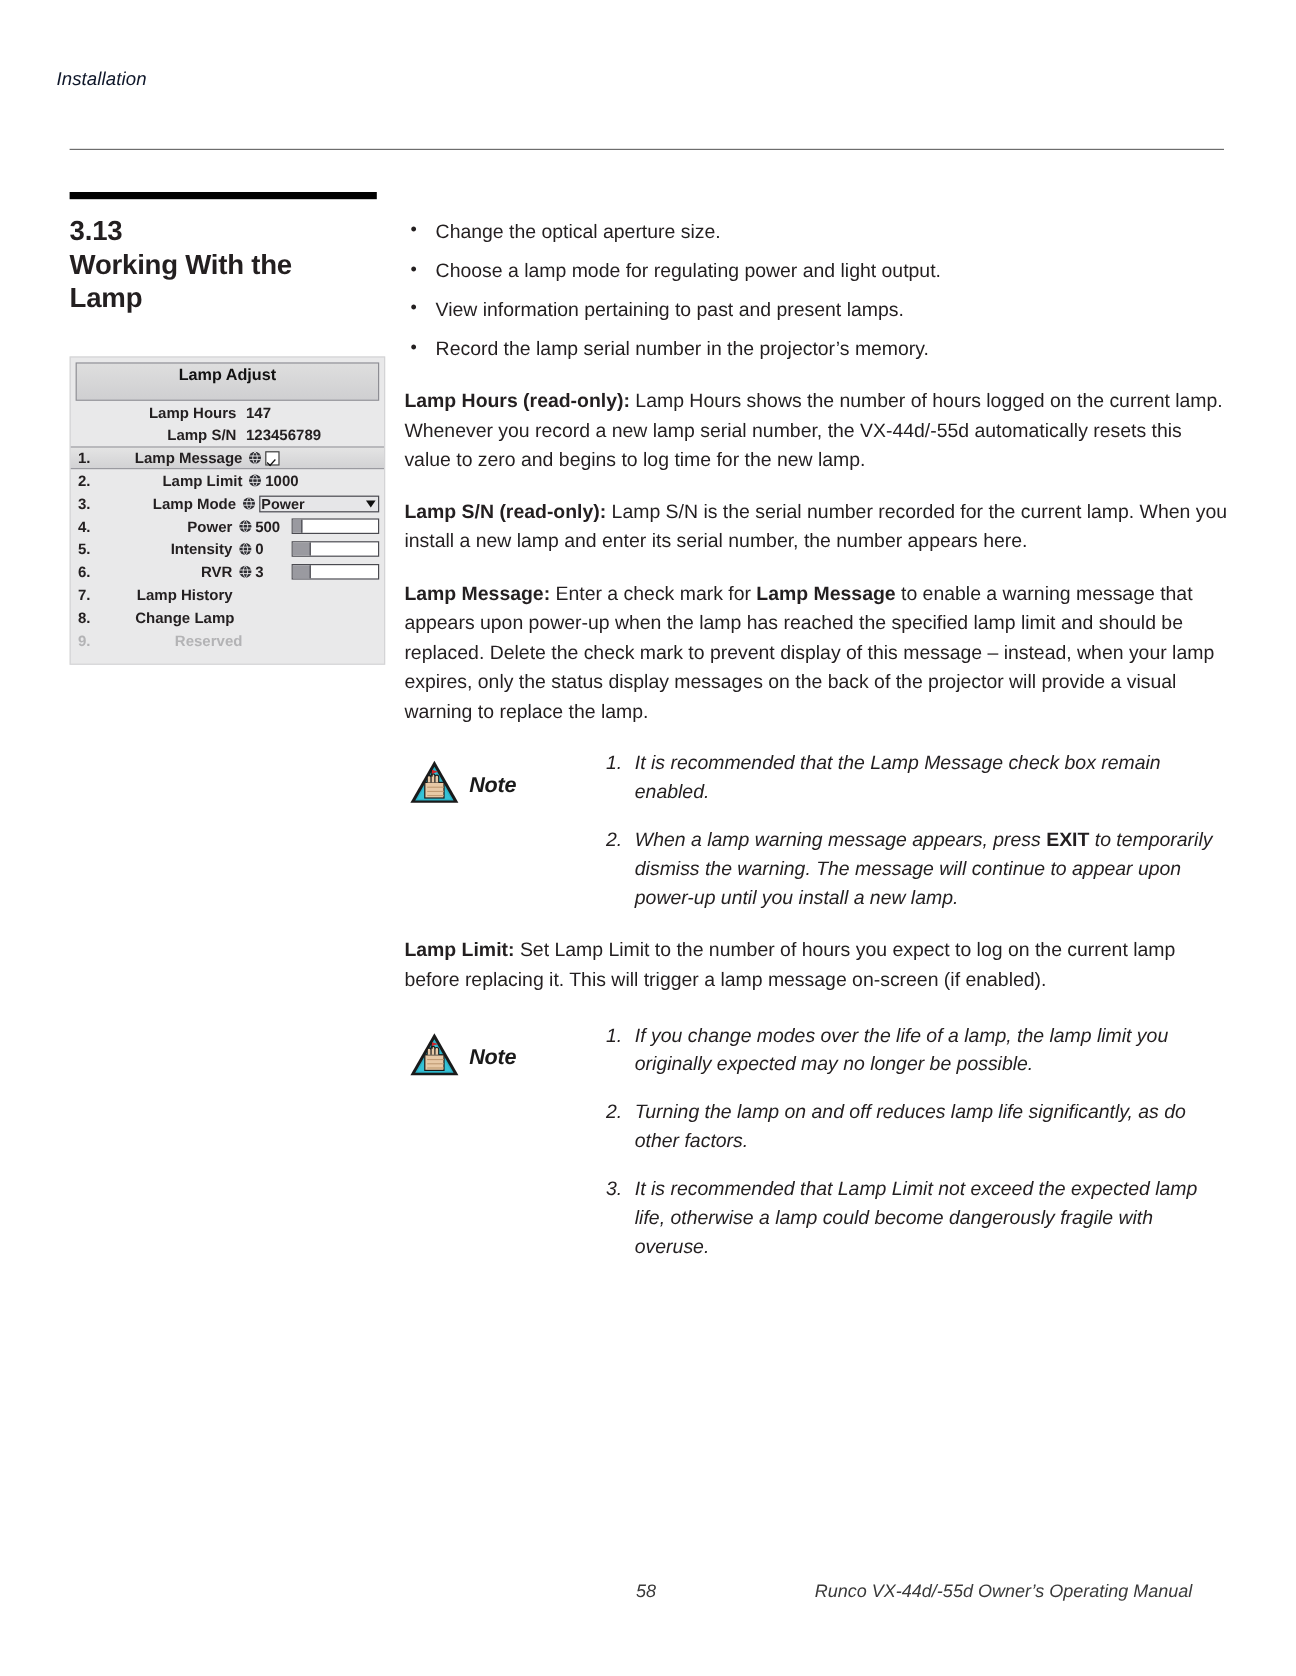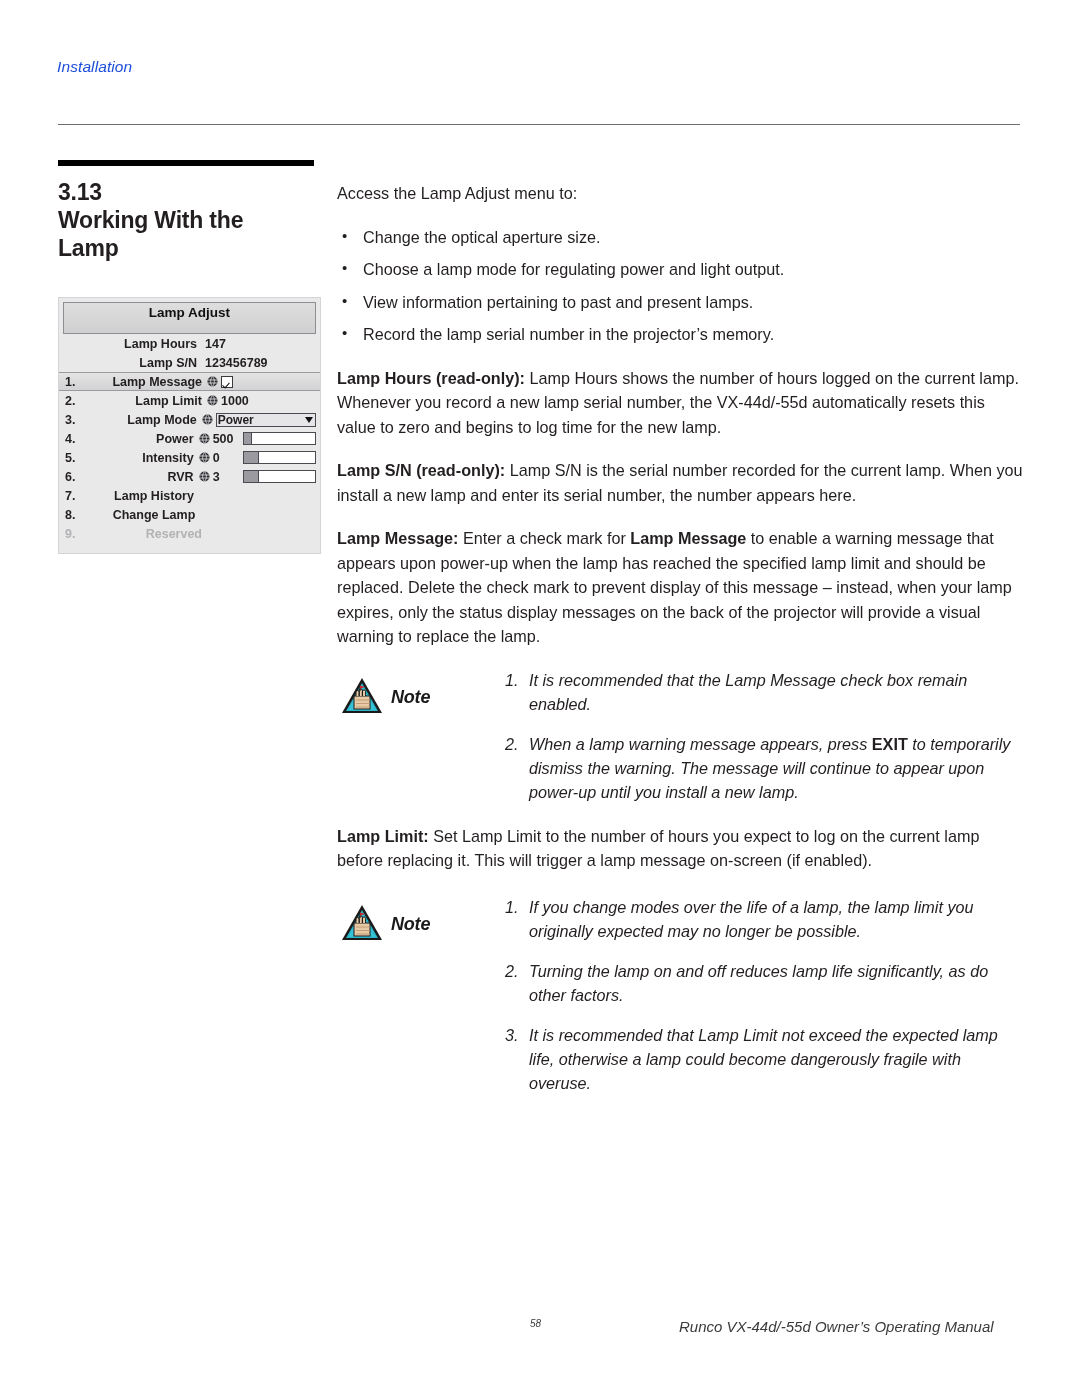--- a/index.html
+++ b/index.html
@@ -17,25 +17,25 @@
   }
 
   .page {
     position: absolute;
     inset: 0;
   }
 
   
   .running-head {
     position: absolute;
-    left: 57px;
+    left: 47px;
     top: 58px;
     font-size: 15.5px;
     font-style: italic;
-    color: #1d4ed8;
+    color: #0f172a;
     letter-spacing: .1px;
   }
   .header-rule {
     position: absolute;
     left: 58px;
     top: 124px;
     width: 962px;
     height: 1px;
     background: #6d6d6d;
   }
@@ -299,21 +299,21 @@
     position: absolute;
     left: 58px;
     top: 1318px;
     width: 962px;
     height: 20px;
   }
   .folio {
     position: absolute;
     left: 472px;
     top: 0;
-    font-size: 10px;
+    font-size: 15px;
     font-style: italic;
     color: #3a3a3a;
   }
   .manual-name {
     position: absolute;
     left: 621px;
     top: 0;
     font-size: 15px;
     font-style: italic;
     color: #3a3a3a;
@@ -439,21 +439,20 @@
       <span class="name left">Change Lamp</span>
     </div>
     <div class="osd-row dim">
       <span class="idx">9.</span>
       <span class="name">Reserved</span>
     </div>
   </div>
 
   <div class="body-col">
 
-    <p class="body">Access the Lamp Adjust menu to:</p>
 
     <ul class="bullets">
       <li>Change the optical aperture size.</li>
       <li>Choose a lamp mode for regulating power and light output.</li>
       <li>View information pertaining to past and present lamps.</li>
       <li>Record the lamp serial number in the projector’s memory.</li>
     </ul>
 
     <p class="body"><b>Lamp Hours (read-only):</b><span> Lamp Hours shows the number of hours logged on the current lamp. Whenever you record a new lamp serial number, the VX-44d/-55d automatically resets this value to zero and begins to log time for the new lamp.</span></p>
 

